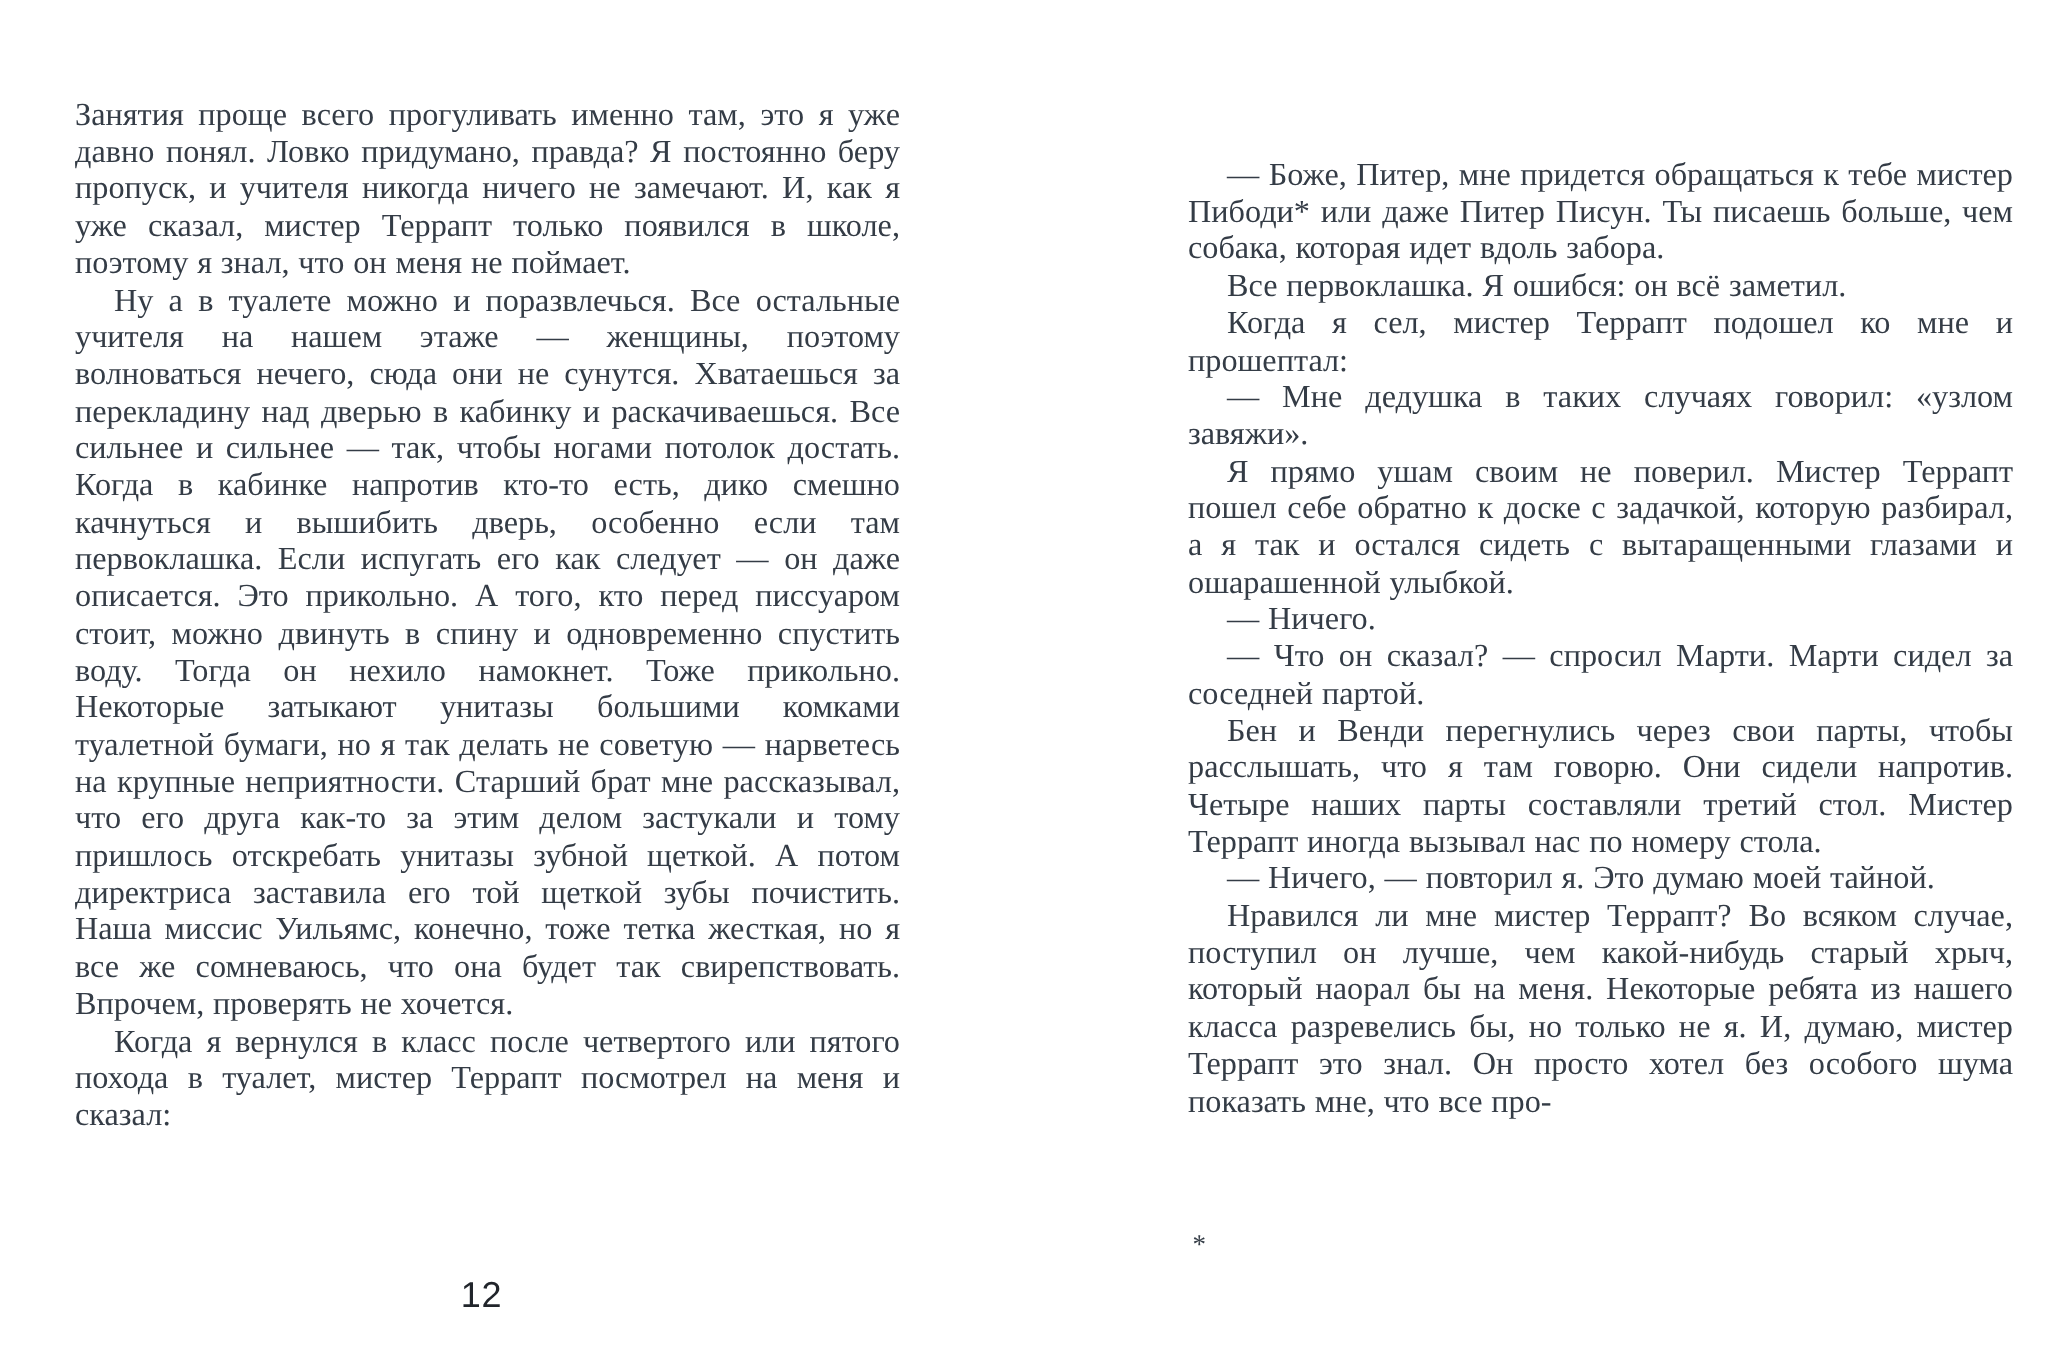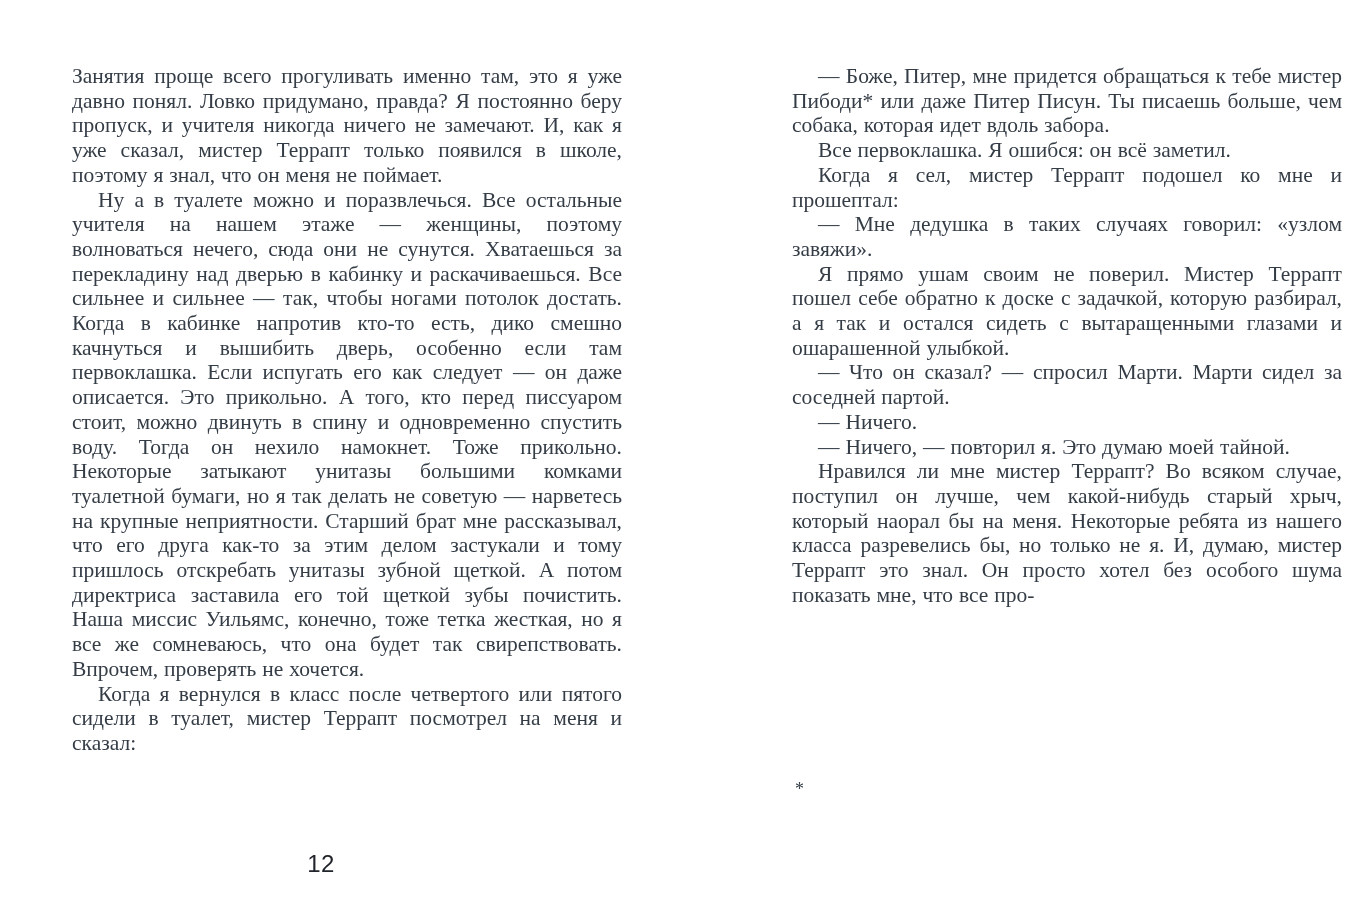--- a/index.html
+++ b/index.html
@@ -16,22 +16,22 @@
   }
   .book-spread {
     position: absolute;
     inset: 0;
   }
   .page {
     position: absolute;
     top: 64px;
     width: 550px;
   }
-  .page-left  { left: 72px;  }
-  .page-right { left: 792px; }
+  .page-left  { left: 50px;  }
+  .page-right { left: 792px; margin-top: 40px; }
   .page p {
     margin: 0;
     text-align: justify;
     text-indent: 26px;
     font-size: 21.5px;
     line-height: 24.7px;
     color: var(--text, #343c46);
     hyphens: auto;
     -webkit-hyphens: auto;
     word-spacing: 0.5px;
@@ -70,31 +70,32 @@
   .folio-right { left: 776px; }
 </style>
 </head>
 <body>
 
 <div class="book-spread">
 
   <div class="page page-left" lang="ru">
     <p class="no-indent">Занятия проще всего прогуливать именно там, это я уже давно понял. Ловко придумано, правда? Я постоянно беру пропуск, и учителя никогда ничего не замечают. И, как я уже сказал, мистер Террапт только появился в школе, поэтому я знал, что он меня не поймает.</p>
     <p>Ну а в туалете можно и поразвлечься. Все остальные учителя на нашем этаже — женщины, поэтому волноваться нечего, сюда они не сунутся. Хватаешься за перекладину над дверью в кабинку и раскачиваешься. Все сильнее и сильнее — так, чтобы ногами потолок достать. Когда в кабинке напротив кто-то есть, дико смешно качнуться и вышибить дверь, особенно если там первоклашка. Если испугать его как следует — он даже описается. Это прикольно. А того, кто перед писсуаром стоит, можно двинуть в спину и одновременно спустить воду. Тогда он нехило намокнет. Тоже прикольно. Некоторые затыкают унитазы большими комками туалетной бумаги, но я так делать не советую — нарветесь на крупные неприятности. Старший брат мне рассказывал, что его друга как-то за этим делом застукали и тому пришлось отскребать унитазы зубной щеткой. А потом директриса заставила его той щеткой зубы почистить. Наша миссис Уильямс, конечно, тоже тетка жесткая, но я все же сомневаюсь, что она будет так свирепствовать. Впрочем, проверять не хочется.</p>
-    <p>Когда я вернулся в класс после четвертого или пятого сидели в туалет, мистер Террапт посмотрел на меня и сказал:</p>
+    <p>Когда я вернулся в класс после четвертого или пятого похода в туалет, мистер Террапт посмотрел на меня и сказал:</p>
   </div>
 
   <div class="page page-right" lang="ru">
     <p>— Боже, Питер, мне придется обращаться к тебе мистер Пибоди* или даже Питер Писун. Ты писаешь больше, чем собака, которая идет вдоль забора.</p>
     <p>Все первоклашка. Я ошибся: он всё заметил.</p>
     <p>Когда я сел, мистер Террапт подошел ко мне и прошептал:</p>
     <p>— Мне дедушка в таких случаях говорил: «узлом завяжи».</p>
     <p>Я прямо ушам своим не поверил. Мистер Террапт пошел себе обратно к доске с задачкой, которую разбирал, а я так и остался сидеть с вытаращенными глазами и ошарашенной улыбкой.</p>
+    <p>— Ничего.</p>
     <p>— Что он сказал? — спросил Марти. Марти сидел за соседней партой.</p>
-    <p>— Ничего.</p>
+    <p>Бен и Венди перегнулись через свои парты, чтобы расслышать, что я там говорю. Они сидели напротив. Четыре наших парты составляли третий стол. Мистер Террапт иногда вызывал нас по номеру стола.</p>
     <p>— Ничего, — повторил я. Это думаю моей тайной.</p>
     <p>Нравился ли мне мистер Террапт? Во всяком случае, поступил он лучше, чем какой-нибудь старый хрыч, который наорал бы на меня. Некоторые ребята из нашего класса разревелись бы, но только не я. И, думаю, мистер Террапт это знал. Он просто хотел без особого шума показать мне, что все про-</p>
 
     <div class="footnote">
       <span class="footnote-marker">*</span>
     </div>
   </div>
 
   <div class="folio folio-left">12</div>
 

